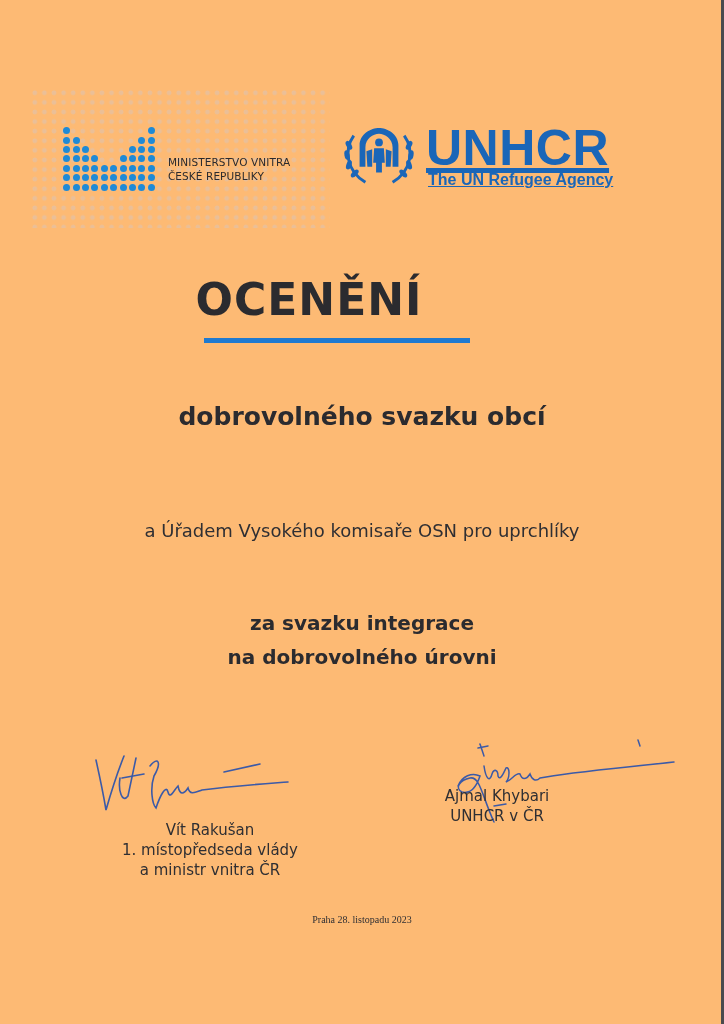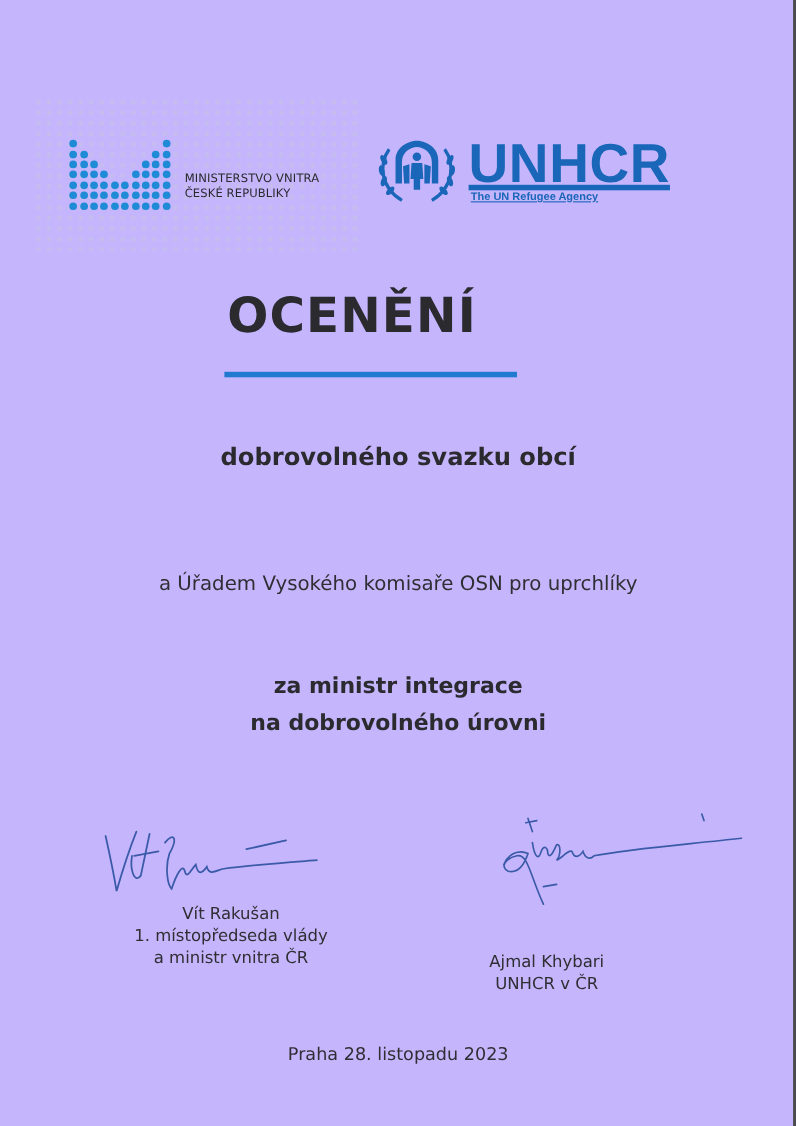--- a/index.html
+++ b/index.html
@@ -3,56 +3,56 @@
   <meta charset="utf-8">
   <style>
     html, body { margin: 0; padding: 0; }
     body {
       width: 724px; height: 1024px; overflow: hidden;
       background: #f8f7fb;
       font-family: "DejaVu Sans", sans-serif;
       color: #2b2b2e;
       position: relative;
     }
-    .page { position: absolute; inset: 0; background: #c4b5fd; }
+    .page { position: absolute; inset: 0; background: #fdba74; }
     .edge-right { position: absolute; top: 0; right: 0; width: 3px; height: 1024px; background: #4a4a4d; }
     .watermark {
       position: absolute; left: 30px; top: 88px; width: 300px; height: 140px;
       background-image: radial-gradient(circle, rgba(200,200,215,0.35) 2.2px, transparent 2.6px);
       background-size: 9.6px 9.6px;
     }
     .logo-mvcr { position: absolute; left: 62px; top: 126px; display: flex; align-items: center; }
     .dotgrid { display: grid; grid-template-columns: repeat(10, 9.4px); grid-template-rows: repeat(7, 9.4px); }
     .dot { width: 7px; height: 7px; border-radius: 50%; background: #1f8ad6; margin: 1.2px; }
     .dot.off { background: transparent; }
     .mvcr-text {
       margin-left: 12px; margin-top: 20px; font-family: "DejaVu Sans", sans-serif; font-size: 10.5px;
       line-height: 14px; color: #2a2a2e; letter-spacing: 0.1px;
     }
     .logo-unhcr { position: absolute; left: 340px; top: 124px; display: flex; align-items: center; }
     .unhcr-emblem { width: 78px; height: 66px; }
     .unhcr-text { margin-left: 8px; color: #1a66b8; text-decoration: underline; }
     .unhcr-big { font-family: "Liberation Sans", sans-serif; font-weight: bold; font-size: 50px; line-height: 46px; letter-spacing: 0.5px; }
-    .unhcr-sub { font-family: "Liberation Sans", sans-serif; font-weight: bold; font-size: 10px; line-height: 18px; margin-left: 2px; }
+    .unhcr-sub { font-family: "Liberation Sans", sans-serif; font-weight: bold; font-size: 16px; line-height: 18px; margin-left: 2px; text-align: right; }
     .title {
-      position: absolute; left: 0; width: 618px; top: 262px; text-align: center;
-      font-family: "DejaVu Sans", sans-serif; font-weight: bold; font-size: 44px; color: #2b2b2f; letter-spacing: 1px; padding-left: 11px;
+      position: absolute; left: 0; width: 618px; top: 274px; text-align: center;
+      font-family: "DejaVu Sans", sans-serif; font-weight: bold; font-size: 44px; color: #2b2b2f; letter-spacing: 1px;
     }
     .title-rule { position: absolute; left: 204px; top: 338px; width: 266px; height: 5px; background: #1f7ad0; }
     .center { position: absolute; left: 0; width: 724px; text-align: center; }
-    .recipient { top: 393px; font-weight: bold; font-size: 22px; line-height: 48px; color: #2b2b2f; }
+    .recipient { top: 393px; font-weight: bold; font-size: 25px; line-height: 48px; color: #2b2b2f; }
     .awarders { top: 514px; font-size: 18px; line-height: 33px; color: #2f2f33; }
     .reason { top: 606px; font-weight: bold; font-size: 20px; line-height: 34px; color: #2b2b2f; }
     .sig { position: absolute; }
     .sig-left-img { left: 92px; top: 748px; }
     .sig-right-img { left: 440px; top: 736px; }
     .sig-block { position: absolute; text-align: center; font-size: 15px; line-height: 20px; color: #2f2f33; }
     .sig-block.left { left: 60px; width: 300px; top: 820px; }
-    .sig-block.right { left: 372px; width: 250px; top: 864px; }
-    .date { top: 949px; font-size: 16px; color: #2f2f33; }
+    .sig-block.right { left: 372px; width: 250px; top: 786px; }
+    .date { top: 914px; font-size: 10px; color: #2f2f33; font-family: Liberation Serif, serif; }
   </style>
 </head>
 <body>
 
 <div class="page">
   <div class="watermark"></div>
   <div class="edge-right"></div>
 
   <div class="logo-mvcr">
     <div class="dotgrid" id="dotgrid">
@@ -166,21 +166,21 @@
 
   <div class="center recipient">
     <div>dobrovolného svazku obcí</div>
   </div>
 
   <div class="center awarders">
     <div>a Úřadem Vysokého komisaře OSN pro uprchlíky</div>
   </div>
 
   <div class="center reason">
-    <div>za ministr integrace</div>
+    <div>za svazku integrace</div>
     <div>na dobrovolného úrovni</div>
   </div>
 
   <svg class="sig sig-left-img" width="200" height="70" viewBox="0 0 200 70">
     <g fill="none" stroke="#3b5aa8" stroke-width="1.6" stroke-linecap="round">
       <path d="M4 12 C8 30, 12 50, 14 62 C18 48, 24 28, 32 8"></path>
       <path d="M28 30 C26 42, 30 56, 36 48 L44 10"></path>
       <path d="M30 30 L52 26"></path>
       <path d="M58 18 C66 8, 70 14, 62 28 C58 40, 60 56, 64 60 C68 48, 74 36, 76 44 C78 52, 82 42, 86 38 C88 48, 92 46, 96 40 C98 48, 104 44, 110 42 C140 38, 170 36, 196 34"></path>
       <path d="M132 24 L168 16"></path>

